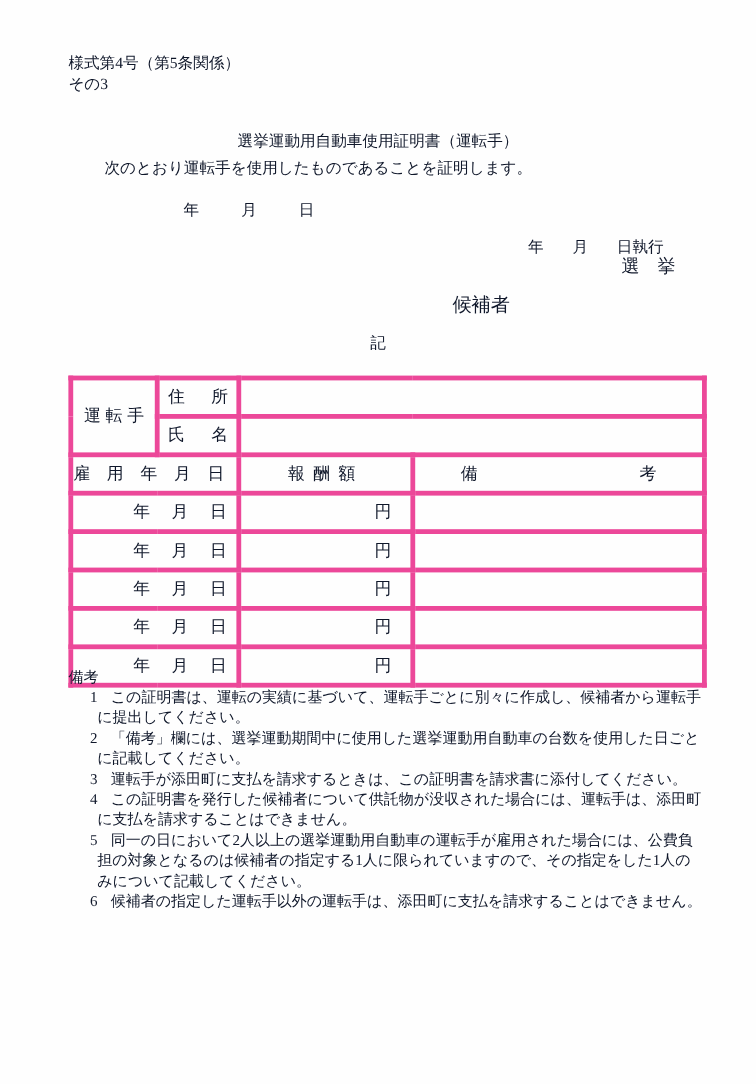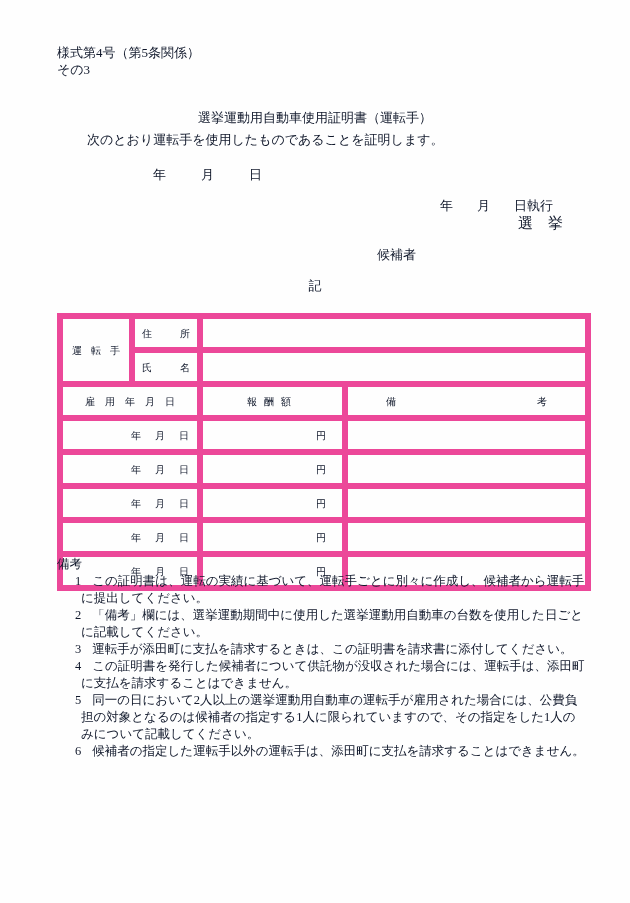--- a/index.html
+++ b/index.html
@@ -17,42 +17,42 @@
   .abs { position: absolute; }
 
   .form-number   { top: 44px;  left: 57px;  font-size: 13px; }
   .form-sub      { top: 61px;  left: 57px;  font-size: 13px; }
   .doc-title     { top: 98px;  left: 0; width: 630px; text-align: center; font-size: 13px; margin-top: 11px; }
   .statement     { top: 131px; left: 87px;  font-size: 13px; }
 
   .issue-date    { top: 166px; left: 153px; display: flex; gap: 35px; font-size: 13px; }
   .exec-date     { top: 197px; left: 440px; display: flex; gap: 24px; font-size: 13px; }
   .election-name { top: 215px; left: 518px; font-size: 15px; }
-  .candidate     { top: 246px; left: 377px; font-size: 13px; }
+  .candidate     { top: 246px; left: 377px; font-size: 16px; }
   .ki-marker     { top: 277px; left: 0; width: 630px; text-align: center; font-size: 13px; }
 
   table.main-table {
     position: absolute;
     top: 313px; left: 57px;
     width: 528px;
     border-collapse: collapse;
     table-layout: fixed;
   }
   .main-table td {
-    border: 6px solid #ec4899;
+    border: 4px solid #ec4899;
     padding: 0;
     height: 28px;
-    font-size: 10px;
+    font-size: 14px;
     overflow: hidden;
     white-space: nowrap;
   }
   .c-driver    { text-align: justify; text-align-last: justify; padding: 0 9px !important; }
   .c-label     { text-align: justify; text-align-last: justify; padding: 0 7px !important; }
   .c-value     { }
-  .c-h-date    { text-align: center; }
+  .c-h-date    { text-align: left; }
   .c-h-remun   { text-align: center; letter-spacing: 7px; }
   .c-h-remarks { text-align: justify; text-align-last: justify; padding: 0 38px !important; }
   .c-date      { text-align: right; padding-right: 6px !important; letter-spacing: 2px; }
   .c-yen       { text-align: right; padding-right: 16px !important; }
   .c-remarks   { }
 
   .notes { top: 556px; left: 57px; width: 529px; }
   .notes-heading { }
   .note { margin-left: 24px; text-indent: -6px; }
   .note-num { padding-right: 11px; }

